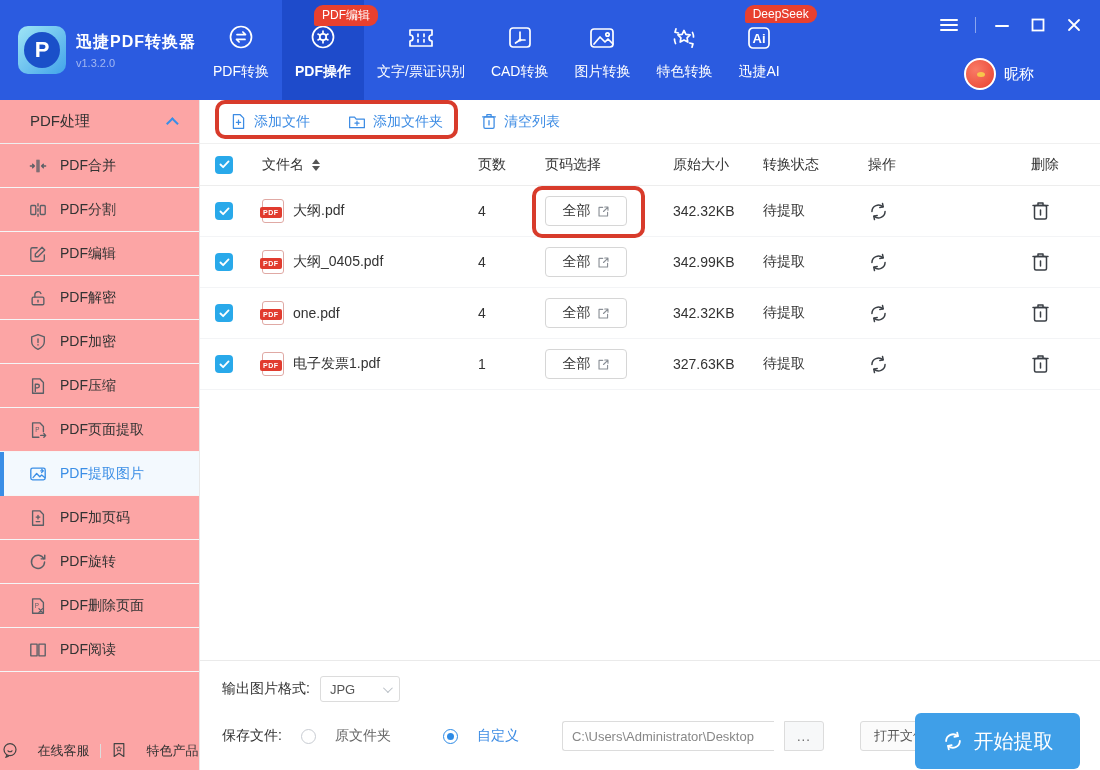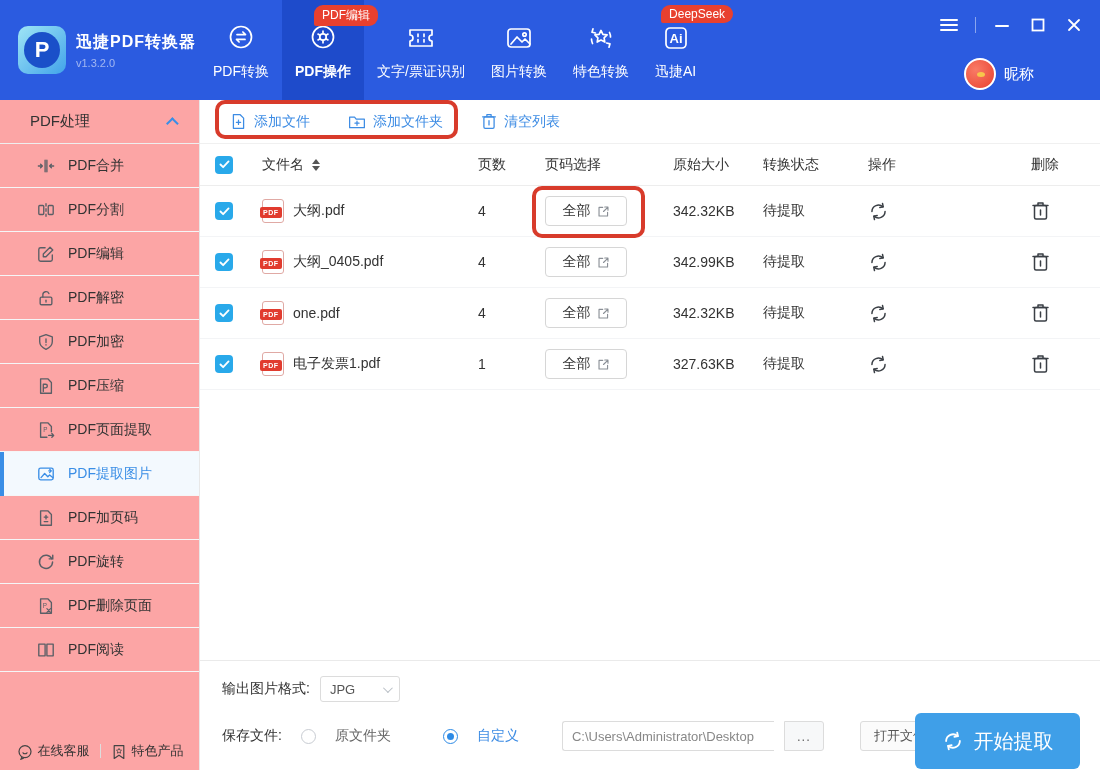--- a/index.html
+++ b/index.html
@@ -26,27 +26,27 @@
   .win-btn { width:28px; height:22px; display:flex; align-items:center; justify-content:center; cursor:pointer; color:#fff; }
   .win-divider { width:1px; height:16px; background:rgba(255,255,255,.45); margin:0 4px; }
   .user-chip { position:absolute; top:58px; right:66px; display:flex; align-items:center; gap:8px; color:#fff; font-size:15px; cursor:pointer; }
   .avatar { width:32px; height:32px; border-radius:50%; background:radial-gradient(circle at 35% 35%, #F97B66, #E8402F); border:2px solid #fff; position:relative; }
   .avatar::after { content:""; position:absolute; left:11px; top:12px; width:8px; height:5px; border-radius:50%; background:#F7C64B; }
 
   
   .sidebar { position:absolute; left:0; top:100px; width:200px; height:670px; background:#fca5a5; border-right:1px solid #E8E8E8; }
   .group-header { height:44px; display:flex; align-items:center; justify-content:space-between; padding:0 20px 0 30px; font-size:15px; color:#333; border-bottom:1px solid #EFEFEF; cursor:pointer; }
   .chevron-up { width:9px; height:9px; border-left:2px solid #3A8EE6; border-top:2px solid #3A8EE6; transform:rotate(45deg) translateY(3px); }
-  .side-item { position:relative; height:44px; display:flex; align-items:center; padding-left:36px; gap:12px; font-size:14px; color:#333; border-bottom:1px solid #F5F6F7; cursor:pointer; }
+  .side-item { position:relative; height:44px; display:flex; align-items:center; padding-left:28px; gap:12px; font-size:14px; color:#333; border-bottom:1px solid #F5F6F7; cursor:pointer; }
   .side-item .sicon { width:20px; height:20px; color:#5A5F66; display:flex; align-items:center; justify-content:center; }
   .side-item.active { background:#F3F9FE; color:#3A8EE6; }
   .side-item.active .sicon { color:#3A8EE6; }
   .side-item.active::before { content:""; position:absolute; left:0; top:0; width:4px; height:44px; background:#3A8EE6; }
   .side-footer { position:absolute; left:0; bottom:10px; width:200px; display:flex; align-items:center; justify-content:center; gap:10px; font-size:13px; color:#333; }
-  .foot-link { display:flex; align-items:flex-end; gap:5px; cursor:pointer; color:#333; }
+  .foot-link { display:flex; align-items:flex-start; gap:20px; cursor:pointer; color:#333; }
   .foot-link svg { color:#444; }
   .foot-divider { width:1px; height:14px; background:#DDD; }
 
   
   .main { position:absolute; left:200px; top:100px; width:900px; height:670px; background:#fff; }
   .toolbar { height:44px; display:flex; align-items:center; gap:38px; padding-left:30px; border-bottom:1px solid #F0F0F0; }
   .tool-btn { display:flex; align-items:center; gap:7px; color:#3D8CE4; font-size:14px; background:none; border:none; cursor:pointer; font-family:inherit; }
 
   .grid-row { display:grid; grid-template-columns:50px 210px 70px 125px 100px 105px 160px 80px; align-items:center; }
   .thead { height:42px; font-size:14px; color:#333; border-bottom:1px solid #EDEDED; }
@@ -136,20 +136,30 @@
           <svg width="32" height="32" viewBox="0 0 32 32" fill="none" stroke="#fff" stroke-width="1.7" stroke-linecap="round" stroke-linejoin="round">
               <path d="M5 8h22a0 0 0 0 1 0 0v5a3 3 0 0 0 0 6v5H5v-5a3 3 0 0 0 0-6z"></path>
               <path d="M13 12v2.5M13 17.5V20M19 12v2.5M19 17.5V20"></path>
             </svg>
         </span>
         <span class="tab-label">文字/票证识别</span>
       </div>
       <div class="tab">
         <span class="nav-icon">
           <svg width="32" height="32" viewBox="0 0 32 32" fill="none" stroke="#fff" stroke-width="1.7" stroke-linecap="round" stroke-linejoin="round">
+              <rect x="6" y="6" width="20" height="19" rx="3"></rect>
+              <path d="M16 10v8M16 18l-4.5 3M16 18h5"></path>
+              <circle cx="16" cy="18" r="1.6" fill="#fff" stroke="none"></circle>
+            </svg>
+        </span>
+        <span class="tab-label">CAD转换</span>
+      </div>
+      <div class="tab">
+        <span class="nav-icon">
+          <svg width="32" height="32" viewBox="0 0 32 32" fill="none" stroke="#fff" stroke-width="1.7" stroke-linecap="round" stroke-linejoin="round">
               <rect x="5" y="7" width="22" height="18" rx="3"></rect>
               <circle cx="21.5" cy="12.5" r="1.7"></circle>
               <path d="M8 22l6-7 5 5 3-3 5 5"></path>
             </svg>
         </span>
         <span class="tab-label">图片转换</span>
       </div>
       <div class="tab">
         <span class="nav-icon">
           <svg width="32" height="32" viewBox="0 0 32 32" fill="none" stroke="#fff" stroke-width="1.7" stroke-linecap="round" stroke-linejoin="round">

